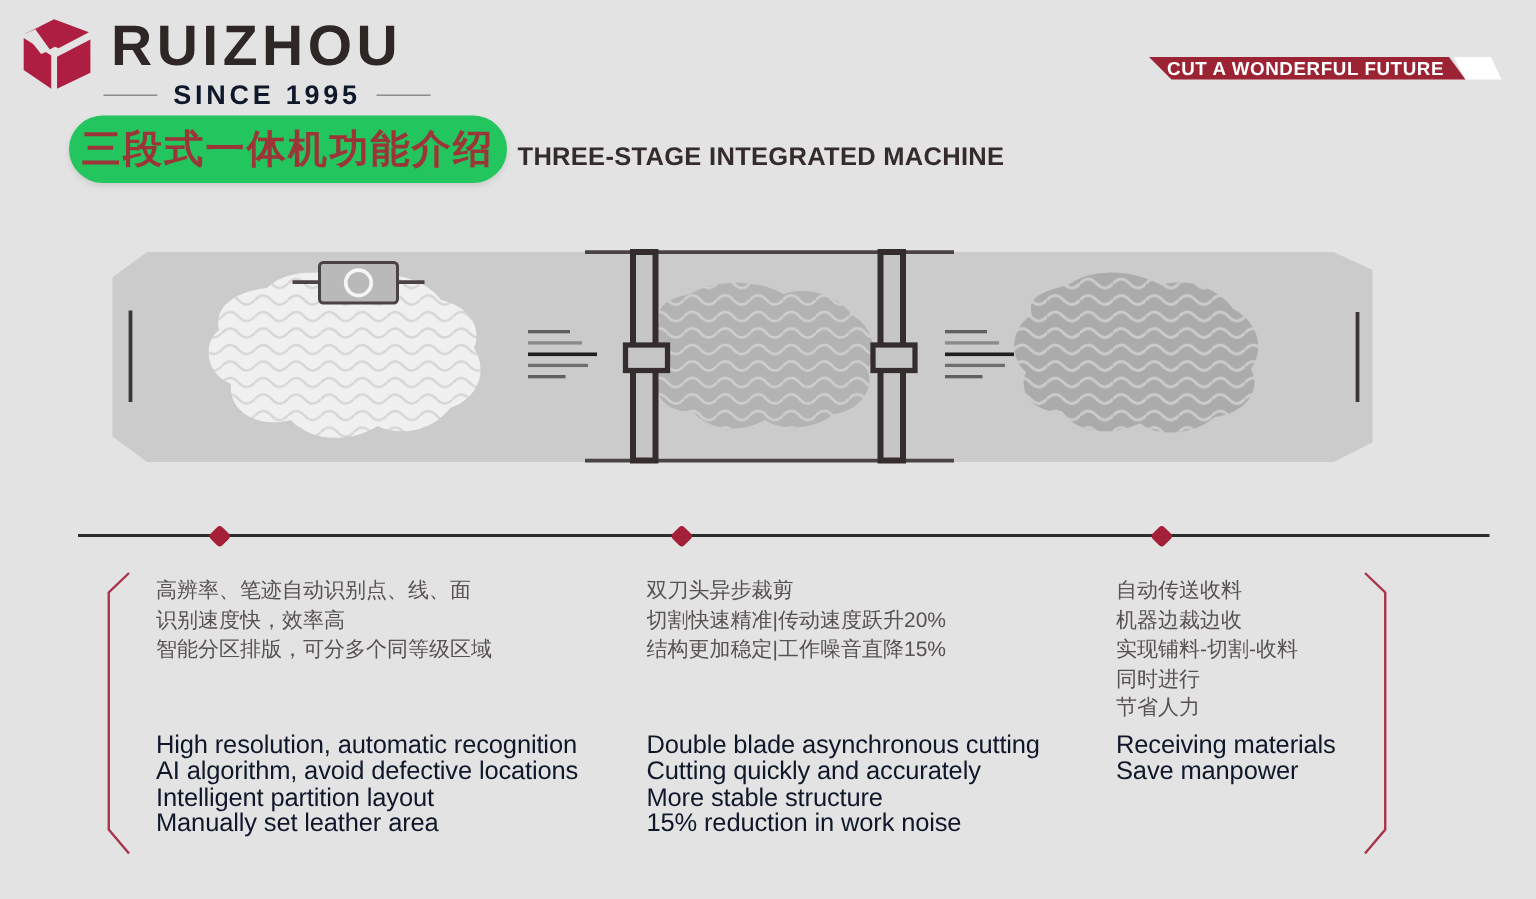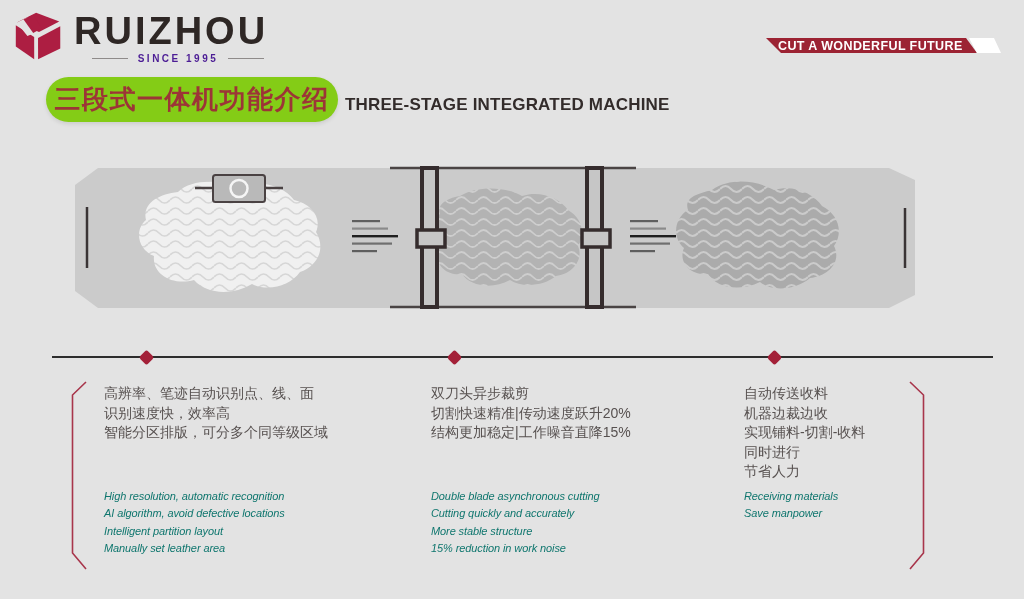--- a/index.html
+++ b/index.html
@@ -12,32 +12,32 @@
   .abs{position:absolute;}
 
   
   #logo-icon{left:10px;top:6px;width:58px;height:58px;}
   #brand-name{
     left:74px;top:10px;font-size:38px;font-weight:bold;color:#2e2725;
     letter-spacing:3px;font-stretch:condensed;
   }
   #since-row{left:72px;top:53px;width:212px;display:flex;align-items:center;justify-content:center;gap:10px;}
   #since-row .rule{height:0;border-top:1.5px solid #8f8b8a;flex:0 0 36px;}
-  #since-text{font-size:10px;font-weight:bold;color:#4c1d95;letter-spacing:2.5px;white-space:nowrap;}
+  #since-text{font-size:18px;font-weight:bold;color:#0f172a;letter-spacing:2.5px;white-space:nowrap;}
 
   
   #ribbon-svg{left:700px;top:30px;width:324px;height:30px;}
   #ribbon-label{
     left:778px;top:39px;width:180px;text-align:center;
     font-size:12.5px;font-weight:600;color:#ffffff;letter-spacing:0.4px;white-space:nowrap;
   }
 
   
   #title-pill{
-    left:46px;top:77px;width:292px;height:45px;background:#84cc16;border-radius:23px;
+    left:46px;top:77px;width:292px;height:45px;background:#22c55e;border-radius:23px;
     box-shadow:0 2px 4px rgba(0,0,0,0.10);
     display:flex;align-items:center;justify-content:center;
   }
   #title-zh{font-size:26px;font-weight:bold;color:#9c3537;letter-spacing:1.5px;white-space:nowrap;}
   #title-en{
     left:345px;top:95px;font-size:17px;font-weight:bold;color:#332c2b;letter-spacing:0.2px;white-space:nowrap;
   }
 
   
   #machine-svg{left:60px;top:160px;width:880px;height:160px;}
@@ -46,21 +46,21 @@
   #timeline-line{left:52px;top:356px;width:941px;height:2px;background:#2d2d2d;}
   .diamond{
     width:11px;height:11px;background:#a32038;border-radius:2.5px;
     transform:rotate(45deg);top:351.5px;
   }
 
   
   .bracket{width:22px;height:192px;top:380px;}
   .col{top:384px;}
   .zh{height:102px;font-size:14px;line-height:19.5px;color:#575150;}
-  .en{font-size:11px;line-height:17.3px;color:#0f766e;letter-spacing:-0.1px;margin-top:2px;font-style:italic;}
+  .en{font-size:17px;line-height:17.3px;color:#0f172a;letter-spacing:-0.1px;margin-top:2px;}
   #col-1{left:104px;width:326px;}
   #col-2{left:431px;width:300px;}
   #col-3{left:744px;width:200px;}
 </style>
 </head>
 <body>
 
 <svg id="logo-icon" class="abs" viewBox="0 0 60 60">
   <path d="M7,17 L27,7 L51,16 L30,27 Z" fill="#ad1e42"></path>
   <path d="M6,20 L6,42 L25,55 L25,32 Z" fill="#ad1e42"></path>

